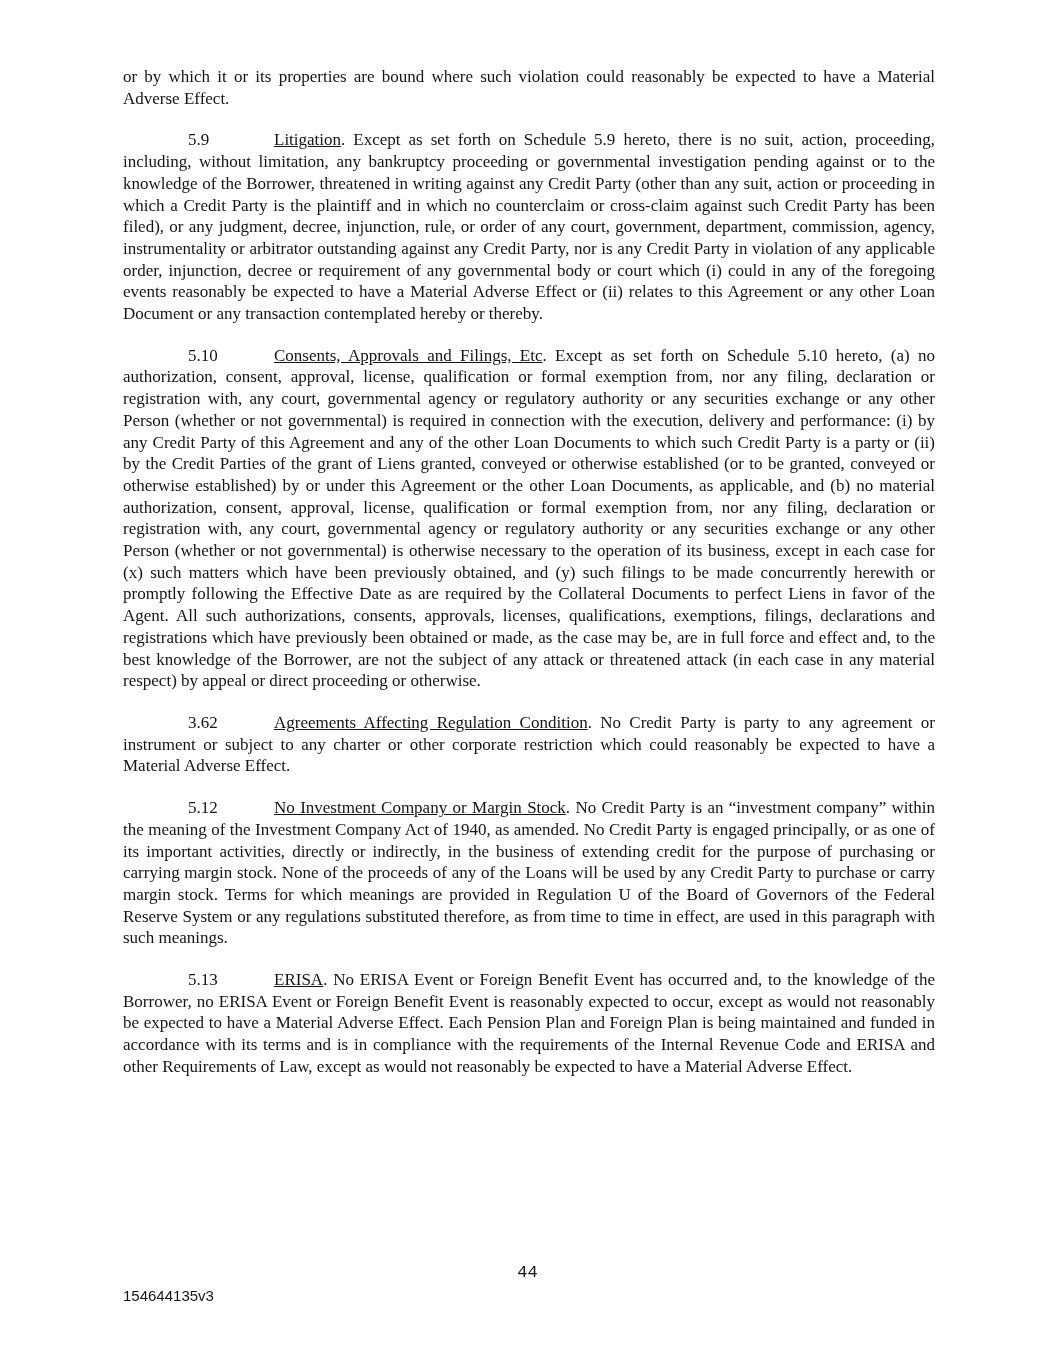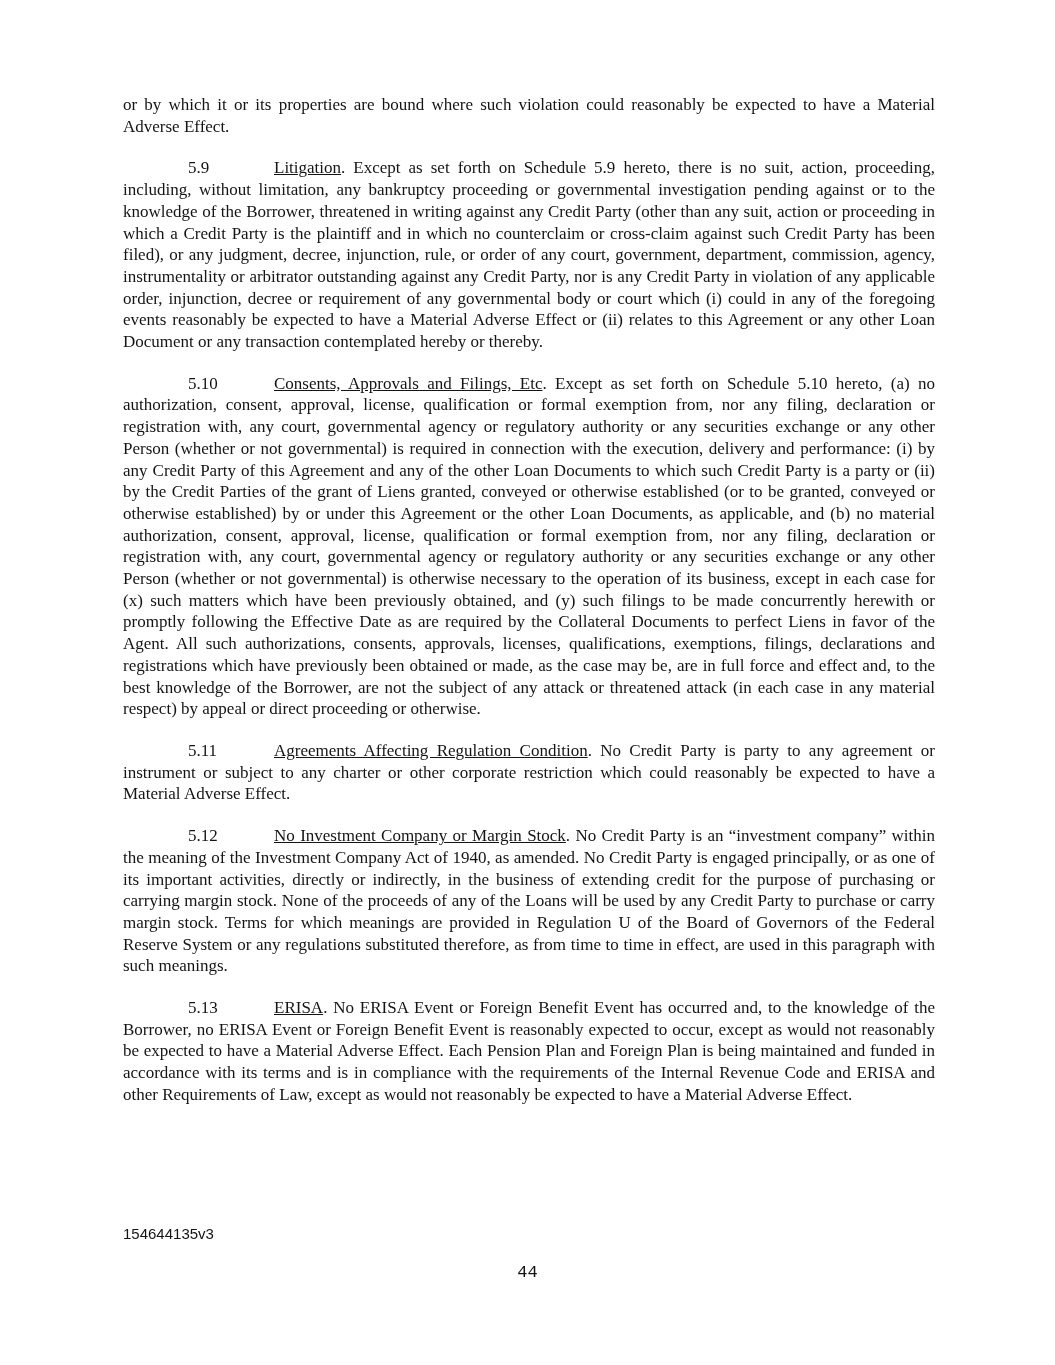--- a/index.html
+++ b/index.html
@@ -6,21 +6,21 @@
     margin: 0;
     padding: 0;
     background: #ffffff;
   }
   .page {
     position: relative;
     width: 1055px;
     height: 1365px;
     background: #ffffff;
     box-sizing: border-box;
-    padding: 94px 120px 0 123px;
+    padding: 66px 120px 0 123px;
     font-family: "Liberation Serif", serif;
     font-size: 17px;
     line-height: 21.7px;
     color: #141414;
     text-align: justify;
     overflow: hidden;
   }
   .para {
     margin: 0 0 20px 0;
   }
@@ -41,40 +41,40 @@
     top: 1263px;
     left: 0;
     width: 100%;
     text-align: center;
     font-family: Liberation Mono, monospace;
     font-size: 17px;
     line-height: 20px;
   }
   .doc-id {
     position: absolute;
-    top: 1225px;
+    top: 1287px;
     left: 123px;
     font-family: "Liberation Sans", sans-serif;
     font-size: 15px;
     line-height: 18px;
     text-align: left;
   }
 </style>
 </head>
 <body>
 
 <div class="page">
 
   <p class="para">or by which it or its properties are bound where such violation could reasonably be expected to have a Material Adverse Effect.</p>
 
   <p class="para section-para"><span class="sec-num">5.9</span><span class="sec-heading">Litigation</span><span class="sec-body">.  Except as set forth on Schedule 5.9 hereto, there is no suit, action, proceeding, including, without limitation, any bankruptcy proceeding or governmental investigation pending against or to the knowledge of the Borrower, threatened in writing against any Credit Party (other than any suit, action or proceeding in which a Credit Party is the plaintiff and in which no counterclaim or cross-claim against such Credit Party has been filed), or any judgment, decree, injunction, rule, or order of any court, government, department, commission, agency, instrumentality or arbitrator outstanding against any Credit Party, nor is any Credit Party in violation of any applicable order, injunction, decree or requirement of any governmental body or court which (i) could in any of the foregoing events reasonably be expected to have a Material Adverse Effect or (ii) relates to this Agreement or any other Loan Document or any transaction contemplated hereby or thereby.</span></p>
 
   <p class="para section-para"><span class="sec-num">5.10</span><span class="sec-heading">Consents, Approvals and Filings, Etc</span><span class="sec-body">.  Except as set forth on Schedule 5.10 hereto, (a) no authorization, consent, approval, license, qualification or formal exemption from, nor any filing, declaration or registration with, any court, governmental agency or regulatory authority or any securities exchange or any other Person (whether or not governmental) is required in connection with the execution, delivery and performance: (i) by any Credit Party of this Agreement and any of the other Loan Documents to which such Credit Party is a party or (ii) by the Credit Parties of the grant of Liens granted, conveyed or otherwise established (or to be granted, conveyed or otherwise established) by or under this Agreement or the other Loan Documents, as applicable, and (b) no material authorization, consent, approval, license, qualification or formal exemption from, nor any filing, declaration or registration with, any court, governmental agency or regulatory authority or any securities exchange or any other Person (whether or not governmental) is otherwise necessary to the operation of its business, except in each case for (x) such matters which have been previously obtained, and (y) such filings to be made concurrently herewith or promptly following the Effective Date as are required by the Collateral Documents to perfect Liens in favor of the Agent.  All such authorizations, consents, approvals, licenses, qualifications, exemptions, filings, declarations and registrations which have previously been obtained or made, as the case may be, are in full force and effect and, to the best knowledge of the Borrower, are not the subject of any attack or threatened attack (in each case in any material respect) by appeal or direct proceeding or otherwise.</span></p>
 
-  <p class="para section-para"><span class="sec-num">5.11</span><span class="sec-heading">Agreements Affecting Regulation Condition</span><span class="sec-body">.  No Credit Party is party to any agreement or instrument or subject to any charter or other corporate restriction which could reasonably be expected to have a Material Adverse Effect.</span></p>
+  <p class="para section-para"><span class="sec-num">3.62</span><span class="sec-heading">Agreements Affecting Regulation Condition</span><span class="sec-body">.  No Credit Party is party to any agreement or instrument or subject to any charter or other corporate restriction which could reasonably be expected to have a Material Adverse Effect.</span></p>
 
   <p class="para section-para"><span class="sec-num">5.12</span><span class="sec-heading">No Investment Company or Margin Stock</span><span class="sec-body">.  No Credit Party is an “investment company” within the meaning of the Investment Company Act of 1940, as amended. No Credit Party is engaged principally, or as one of its important activities, directly or indirectly, in the business of extending credit for the purpose of purchasing or carrying margin stock. None of the proceeds of any of the Loans will be used by any Credit Party to purchase or carry margin stock. Terms for which meanings are provided in Regulation U of the Board of Governors of the Federal Reserve System or any regulations substituted therefore, as from time to time in effect, are used in this paragraph with such meanings.</span></p>
 
   <p class="para section-para"><span class="sec-num">5.13</span><span class="sec-heading">ERISA</span><span class="sec-body">.  No ERISA Event or Foreign Benefit Event has occurred and, to the knowledge of the Borrower, no ERISA Event or Foreign Benefit Event is reasonably expected to occur, except as would not reasonably be expected to have a Material Adverse Effect.  Each Pension Plan and Foreign Plan is being maintained and funded in accordance with its terms and is in compliance with the requirements of the Internal Revenue Code and ERISA and other Requirements of Law, except as would not reasonably be expected to have a Material Adverse Effect.</span></p>
 
   <div class="page-number">44</div>
   <div class="doc-id">154644135v3</div>
 
 </div>
 

